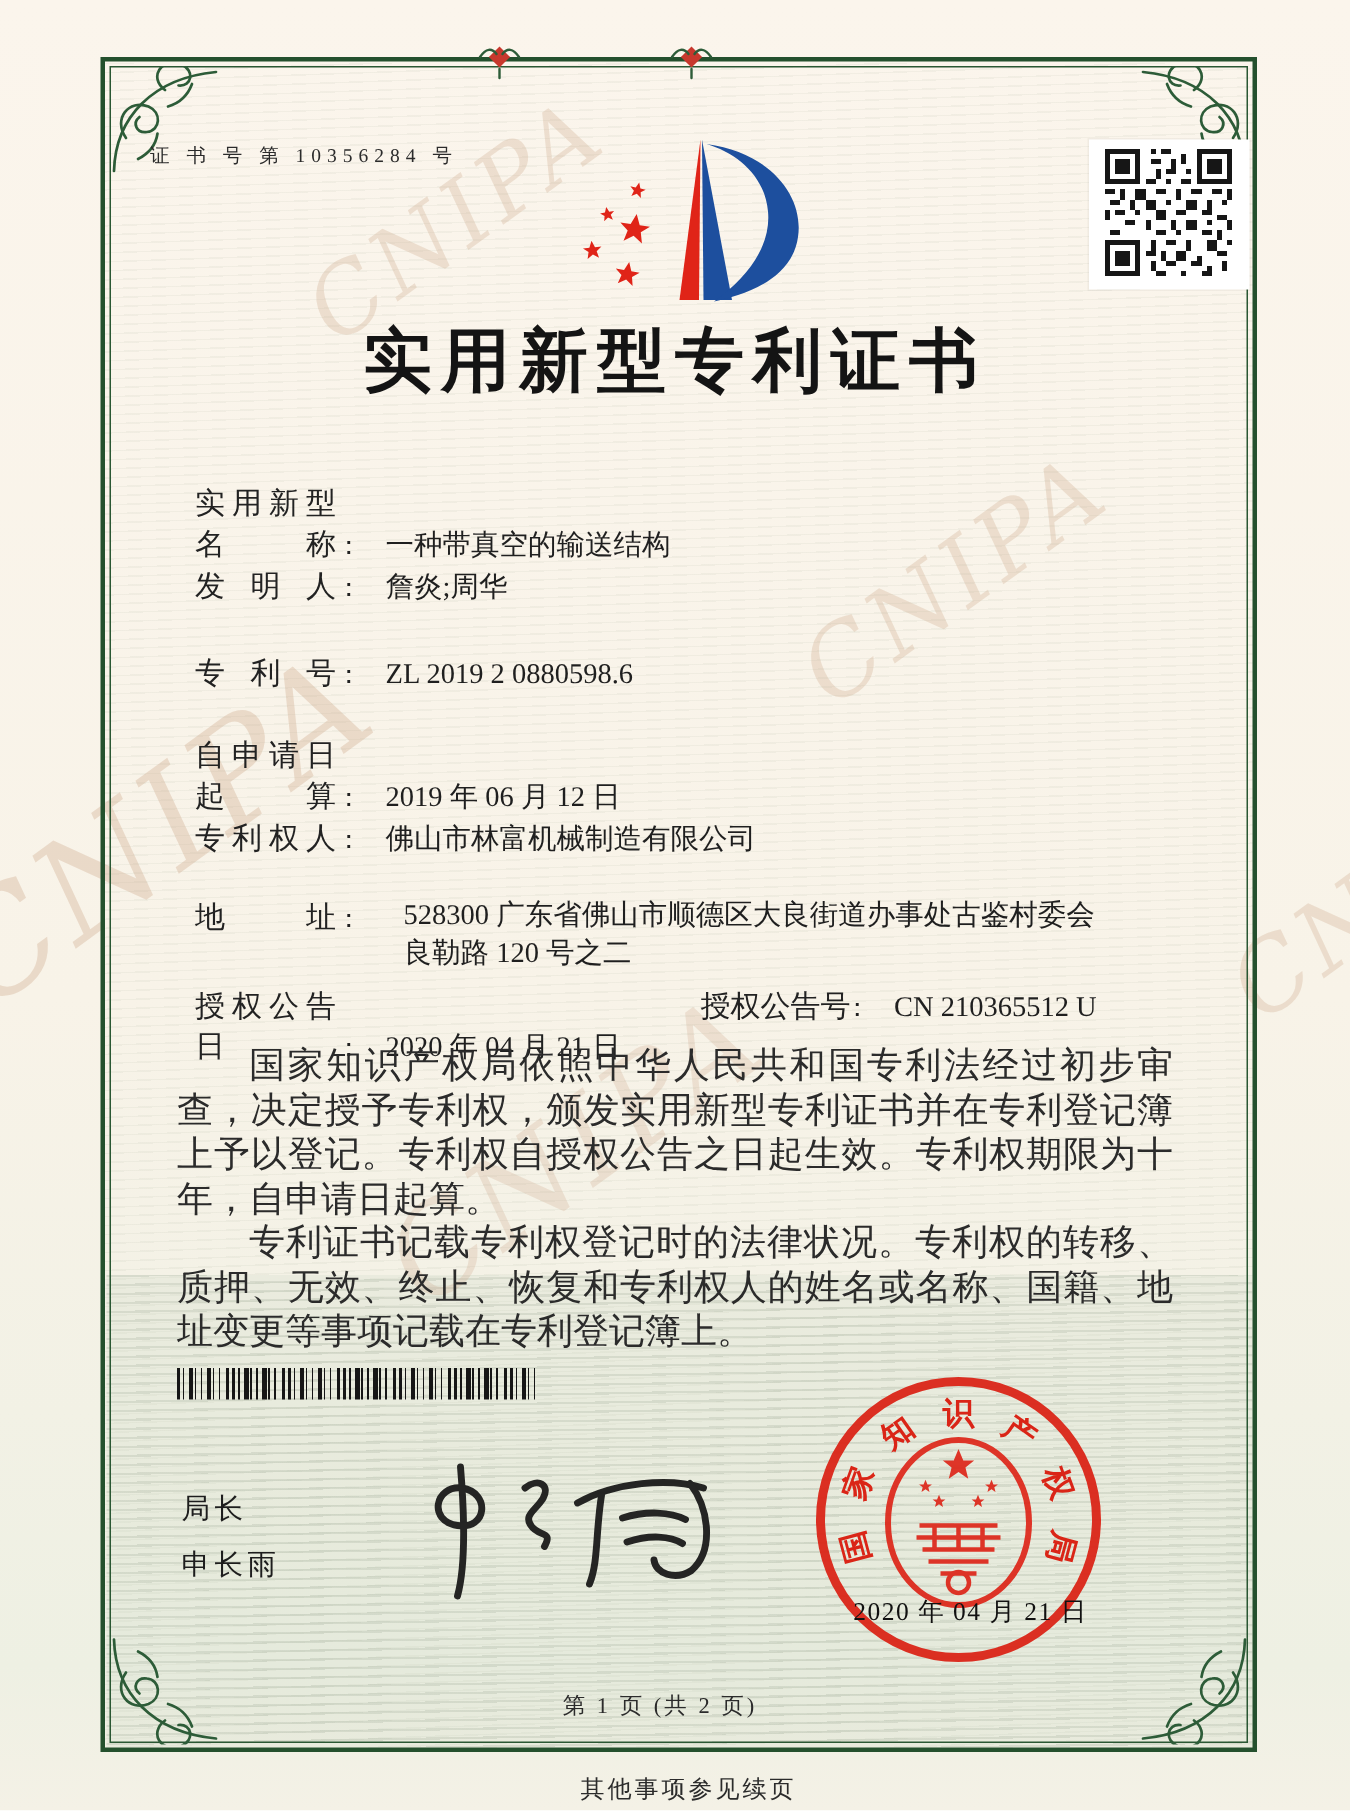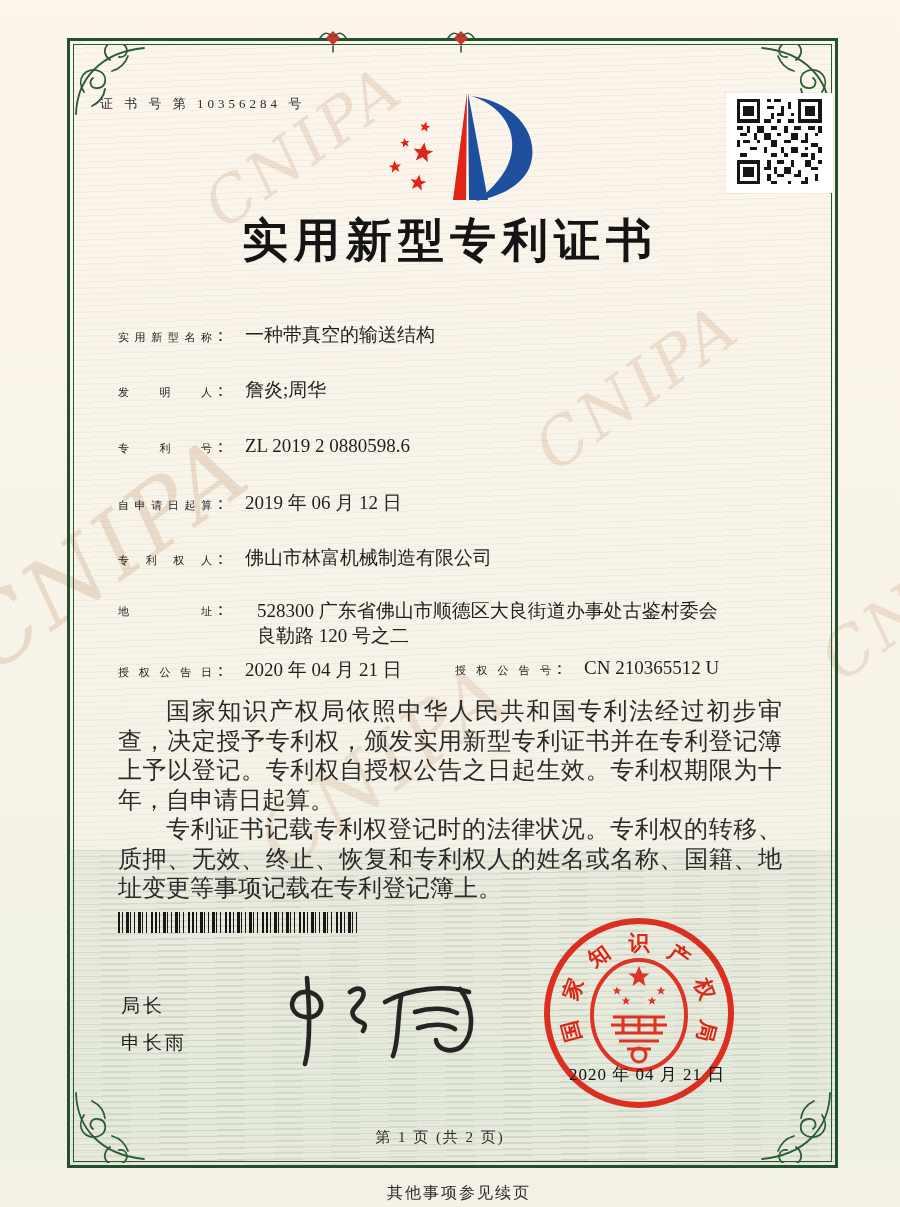--- a/index.html
+++ b/index.html
@@ -40,22 +40,22 @@
   .cert-no { position:absolute; z-index:4; left:100px; top:95px; font-size:13px;
     letter-spacing:4px; color:#2b2b2b; }
   .logo { position:absolute; z-index:4; left:383px; top:84px; width:175px; height:120px; }
   .qr-box { position:absolute; z-index:4; left:726px; top:93px; width:107px; height:100px;
     background:#fff; box-shadow:0 0 0 1px rgba(0,0,0,.04); }
   .qr-box svg { position:absolute; left:9px; top:6px; width:88px; height:85px; }
   .title { position:absolute; z-index:4; left:0; width:900px; top:210px; text-align:center;
     font-size:46px; font-weight:bold; letter-spacing:6px; color:#141414; }
   
   .row { position:absolute; z-index:4; left:118px; width:700px; color:#222; }
-  .row .lbl { display:inline-block; width:94px; font-size:11px; text-align:justify;
-    text-align-last:justify; vertical-align:baseline; color:#222; }
+  .row .lbl { display:inline-block; width:94px; font-size:20px; text-align:justify;
+    text-align-last:justify; vertical-align:baseline; color:#222;margin-left:12px; }
   .row .colon { font-size:17px; }
   .row .val { font-size:19px; margin-left:16px; color:#1f1f1f; }
   .r1{top:322px;} .r2{top:377px;} .r3{top:435px;} .r4{top:490px;} .r5{top:545px;} .r6{top:598px;} .r7{top:657px;}
   .addr-wrap { display:inline-block; vertical-align:top; margin-left:16px; }
   .addr-wrap .val { display:block; margin-left:12px; line-height:25px; }
   .pair2 { position:absolute; left:337px; top:0; white-space:nowrap; }
   .pair2 .lbl { width:96px; }
   
   .body-text { position:absolute; z-index:4; left:118px; top:697px; width:664px;
     font-size:24px; line-height:29.5px; color:#2b2b2b; text-align:justify; }

